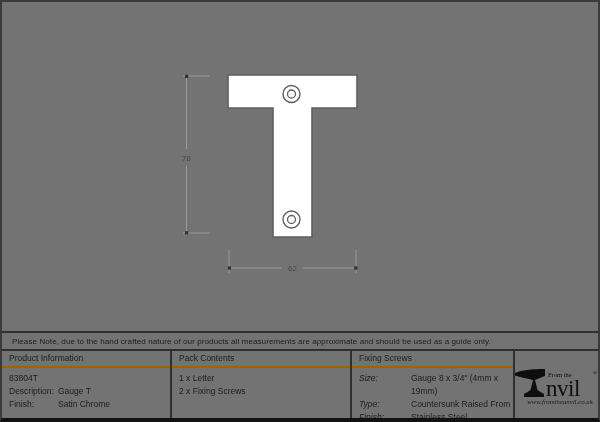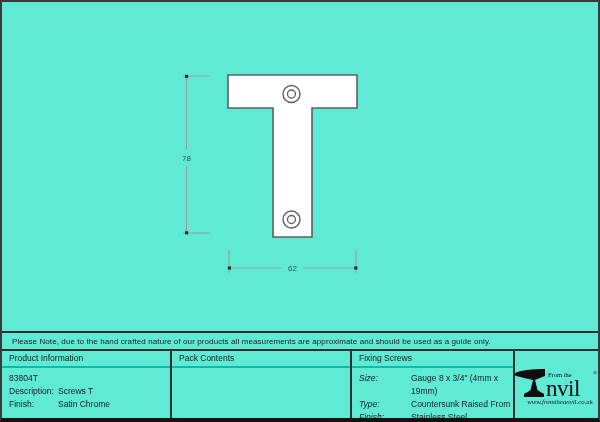--- a/index.html
+++ b/index.html
@@ -1,36 +1,36 @@
 <!DOCTYPE html>
 <html><head>
 <meta charset="utf-8">
 <style>
   html,body{margin:0;padding:0;background:#e8e8e8;}
   .sheet{
-    position:relative;width:600px;height:422px;background:#5eead4;
+    position:relative;width:600px;height:422px;background:#737373;
     box-sizing:border-box;
     border:2px solid #3a3a3a;border-bottom:4px solid #121212;
     font-family:"Liberation Sans",sans-serif;color:#1c1c1c;
     display:flex;flex-direction:column;overflow:hidden;
   }
   .drawing-area{height:329px;border-bottom:2px solid #2f2f2f;flex:none;}
   .note-row{
     flex:none;height:16px;border-bottom:2px solid #2f2f2f;
     display:flex;align-items:center;padding-left:10px;
     font-size:8px;letter-spacing:0.1px;
   }
   .info-table{flex:1;display:flex;min-height:0;}
   .col{box-sizing:border-box;border-right:2px solid #2f2f2f;display:flex;flex-direction:column;}
   .col-prod{width:170px;flex:none;}
   .col-pack{width:180px;flex:none;}
   .col-screws{width:163px;flex:none;}
   .col-logo{flex:1;border-right:none;align-items:flex-start;justify-content:center;}
   .col-header{
-    flex:none;height:13px;border-bottom:2px solid #14b8a6;
+    flex:none;height:13px;border-bottom:2px solid #a16207;
     font-size:8.5px;padding:2px 0 0 7px;
   }
   .col-body{padding:4px 0 0 7px;font-size:8.5px;line-height:13px;}
   .spec-row{display:flex;}
   .spec-label{flex:none;}
   .col-prod .spec-label{width:49px;}
   .col-screws .spec-label{width:52px;font-style:italic;}
   .spec-value{flex:1;}
   .pack-item{line-height:13px;}
   .logo-wrap{display:flex;align-items:center;justify-content:center;}
@@ -86,32 +86,36 @@
   <div class="info-table">
 
     <div class="col col-prod">
       <div class="col-header">Product Information</div>
       <div class="col-body">
         <div class="spec-row">
           <span class="spec-value">83804T</span>
         </div>
         <div class="spec-row">
           <span class="spec-label">Description:</span>
-          <span class="spec-value">Screws T</span>
+          <span class="spec-value">Gauge T</span>
         </div>
         <div class="spec-row">
           <span class="spec-label">Finish:</span>
           <span class="spec-value">Satin Chrome</span>
         </div>
 
       </div>
     </div>
 
     <div class="col col-pack">
       <div class="col-header">Pack Contents</div>
+      <div class="col-body">
+        <div class="pack-item">1 x Letter</div>
+        <div class="pack-item">2 x Fixing Screws</div>
+      </div>
     </div>
 
     <div class="col col-screws">
       <div class="col-header">Fixing Screws</div>
       <div class="col-body">
         <div class="spec-row">
           <span class="spec-label">Size:</span>
           <span class="spec-value">Gauge 8 x 3/4" (4mm x 19mm)</span>
         </div>
         <div class="spec-row">

